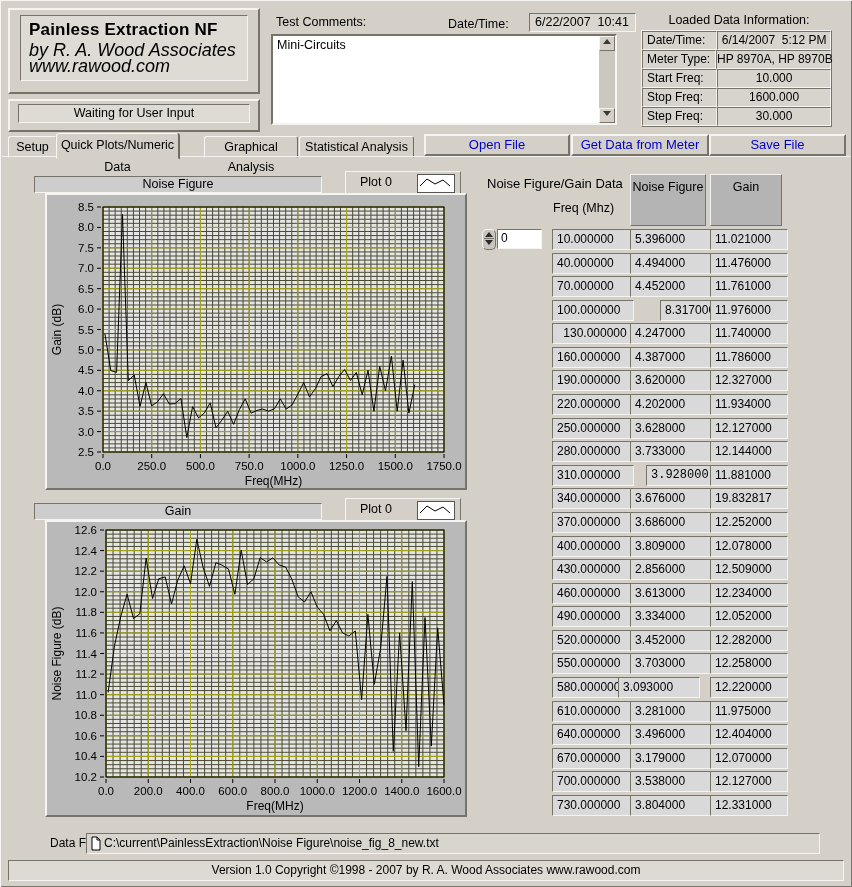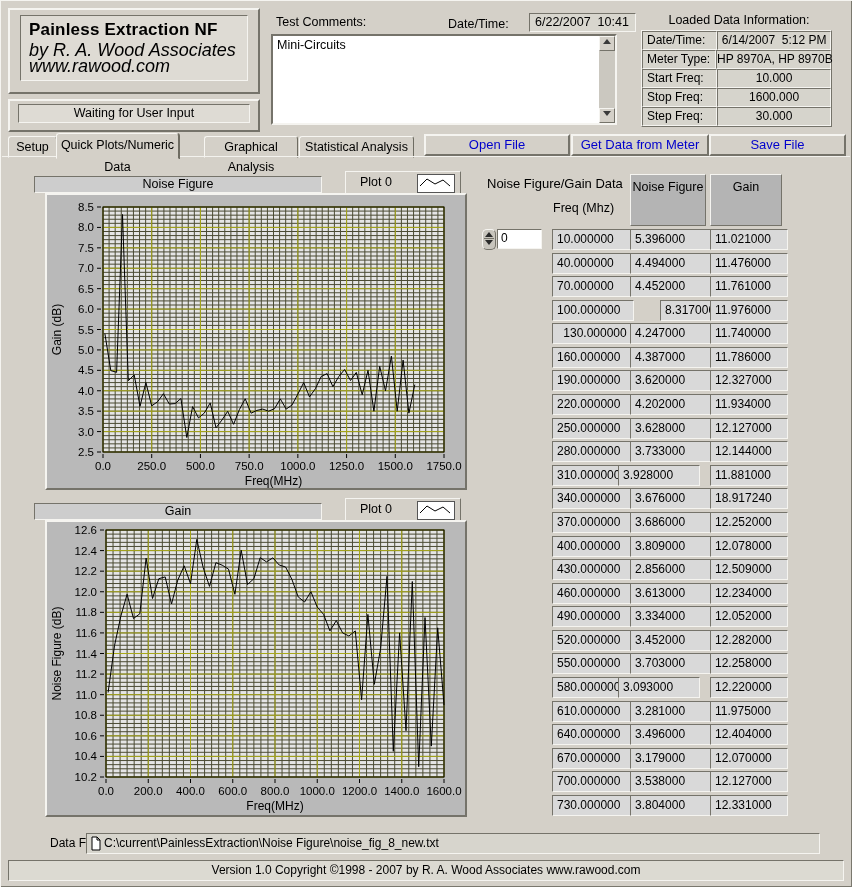--- a/index.html
+++ b/index.html
@@ -572,27 +572,27 @@
         <div class="tcell" style="left: 78px; width: 76px;">3.628000</div>
         <div class="tcell" style="left: 158px; width: 72px;">12.127000</div>
       </div>
       <div class="trow" style="top: 212.22px;">
         <div class="tcell" style="left: 0px; width: 76px;">280.000000</div>
         <div class="tcell" style="left: 78px; width: 76px;">3.733000</div>
         <div class="tcell" style="left: 158px; width: 72px;">12.144000</div>
       </div>
       <div class="trow" style="top: 235.8px;">
         <div class="tcell" style="left: 0px; width: 76px;">310.000000</div>
-        <div class="tcell" style="left: 66px; width: 76px;">3.928000</div>
+        <div class="tcell" style="left: 94px; width: 76px; font-family: Liberation Mono, monospace;">3.928000</div>
         <div class="tcell" style="left: 158px; width: 72px;">11.881000</div>
       </div>
       <div class="trow" style="top: 259.38px;">
         <div class="tcell" style="left: 0px; width: 76px;">340.000000</div>
         <div class="tcell" style="left: 78px; width: 76px;">3.676000</div>
-        <div class="tcell" style="left: 158px; width: 72px;">18.917240</div>
+        <div class="tcell" style="left: 158px; width: 72px;">19.832817</div>
       </div>
       <div class="trow" style="top: 282.96px;">
         <div class="tcell" style="left: 0px; width: 76px;">370.000000</div>
         <div class="tcell" style="left: 78px; width: 76px;">3.686000</div>
         <div class="tcell" style="left: 158px; width: 72px;">12.252000</div>
       </div>
       <div class="trow" style="top: 306.54px;">
         <div class="tcell" style="left: 0px; width: 76px;">400.000000</div>
         <div class="tcell" style="left: 78px; width: 76px;">3.809000</div>
         <div class="tcell" style="left: 158px; width: 72px;">12.078000</div>

